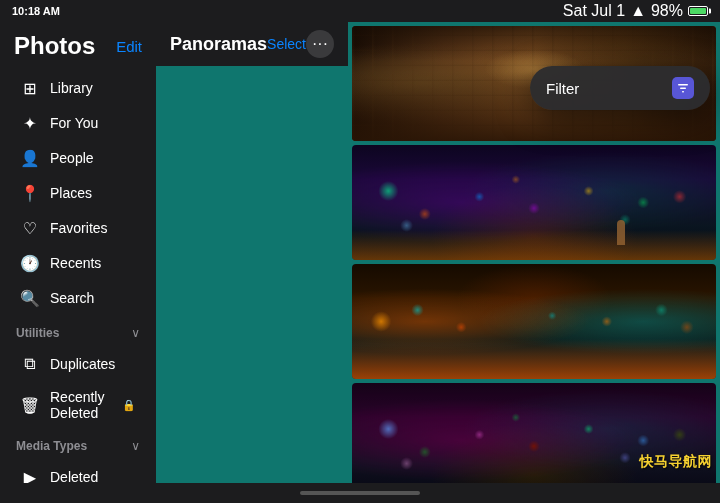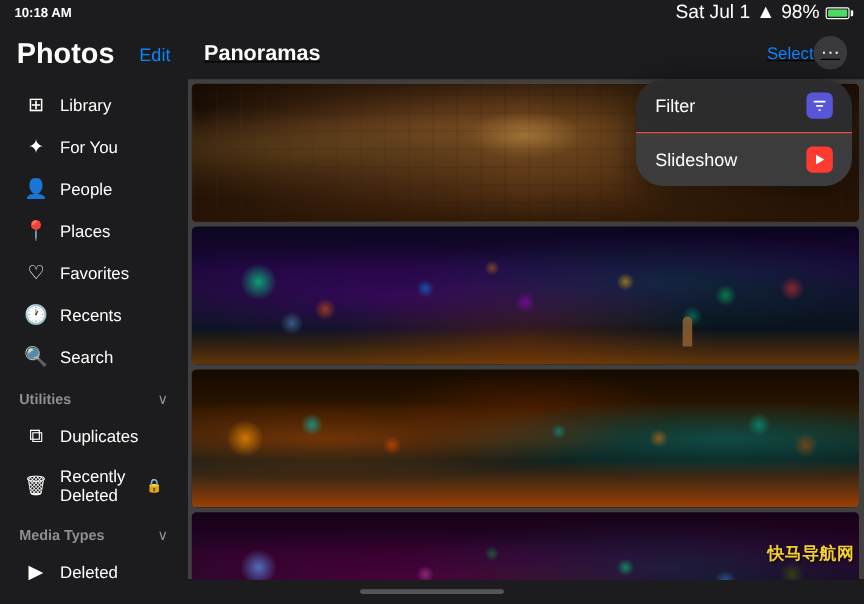--- a/index.html
+++ b/index.html
@@ -142,26 +142,25 @@
     }
     .lock-icon {
       font-size: 11px;
       color: #8e8e93;
       margin-left: 2px;
     }
 
     
     .main-content {
       flex: 1;
-      background: #404040;
-      display: flex;
-      flex-direction: column;
+      background: #0f766e;
+      display: flex;
+      flex-direction: row;
       overflow: hidden;
       position: relative;
-      text-decoration: underline;
     }
 
     
     .top-bar {
       height: 44px;
       background: #1c1c1e;
       display: flex;
       align-items: center;
       padding: 0 14px;
       flex-shrink: 0;
@@ -546,28 +545,20 @@
       <div class="dropdown-item">
         <span>Filter</span>
         <div class="dropdown-item-icon filter-icon-bg">
           <svg width="12" height="12" viewBox="0 0 12 12" fill="white">
             <rect x="1" y="2" width="10" height="1.5" rx="0.75"></rect>
             <rect x="3" y="5.5" width="6" height="1.5" rx="0.75"></rect>
             <rect x="5" y="9" width="2" height="1.5" rx="0.75"></rect>
           </svg>
         </div>
       </div>
-      <div class="dropdown-item highlighted">
-        <span>Slideshow</span>
-        <div class="dropdown-item-icon slideshow-icon-bg">
-          <svg width="12" height="12" viewBox="0 0 12 12" fill="white">
-            <polygon points="3,2 10,6 3,10"></polygon>
-          </svg>
-        </div>
-      </div>
     </div>
 
     <div class="watermark">快马导航网</div>
 
   </div>
 </div>
 
 <div class="home-indicator">
   <div class="home-indicator-bar"></div>
 </div>

